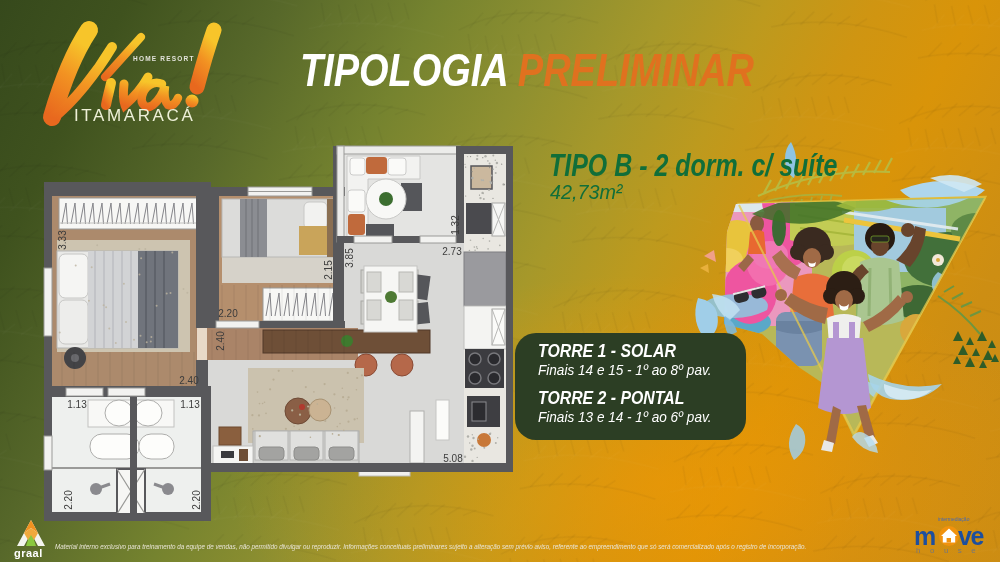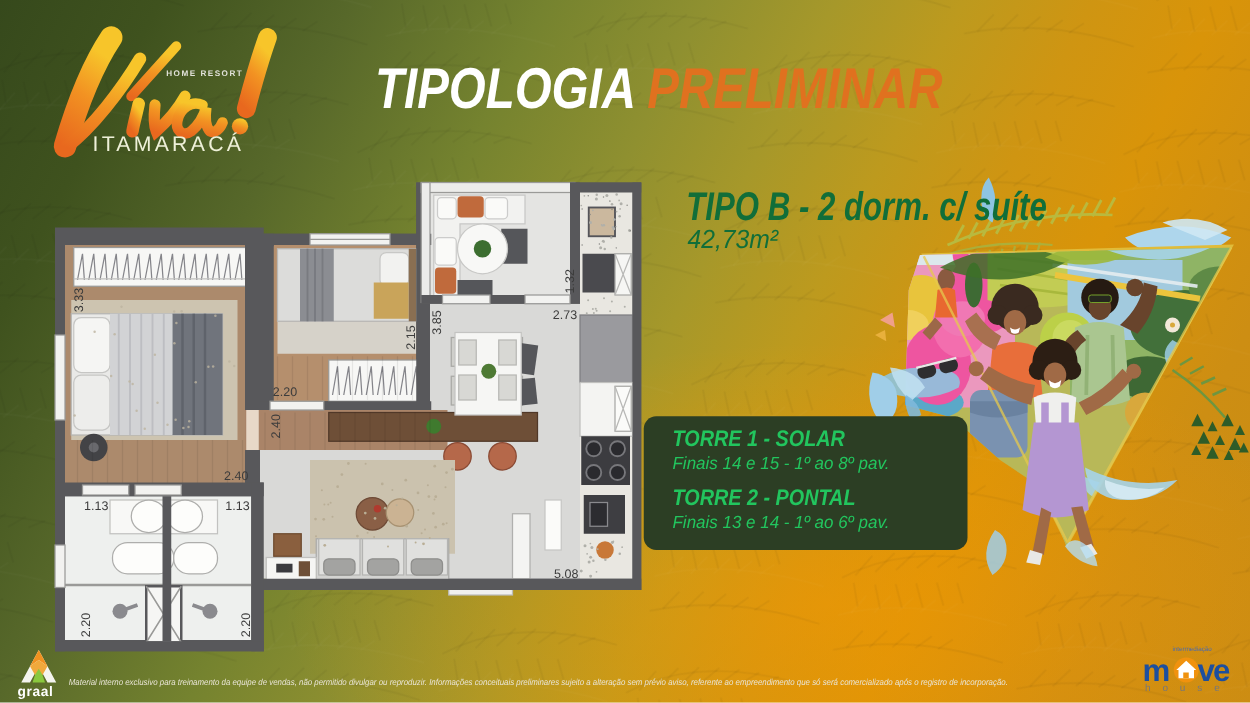--- a/index.html
+++ b/index.html
@@ -7,21 +7,21 @@
     font-family:"Liberation Sans",sans-serif;
     background:
       radial-gradient(ellipse 620px 300px at 66% 86%, rgba(248,152,0,0.50), rgba(248,152,0,0) 70%),
       linear-gradient(117deg,#36491c 0%,#3f521e 10%,#57682a 22%,#75832f 34%,#8f9030 44%,#a6982a 52%,#bd9a1e 60%,#cf9512 68%,#d99409 76%,#cd8e13 88%,#c98c14 100%);
   }
   .abs{position:absolute;}
   .title{left:300px;top:43px;font-size:46px;font-weight:bold;font-style:italic;color:#fff;white-space:nowrap;transform:scaleX(0.825);transform-origin:left top;}
   .title .or{color:#e0711f;}
   .tipo{left:549px;top:147px;font-size:32px;font-weight:bold;font-style:italic;color:#116e39;white-space:nowrap;transform:scaleX(0.78);transform-origin:left top;}
   .metr{left:550px;top:180px;font-size:21px;font-style:italic;color:#116e39;white-space:nowrap;transform:scaleX(0.94);transform-origin:left top;}
-  .torre{left:515px;top:333px;width:231px;height:107px;background:#2c3e24;border-radius:10px;color:#22c55e;font-style:italic;padding-left:28px;}
+  .torre{left:515px;top:333px;width:231px;height:107px;background:#2c3e24;border-radius:21px;color:#ffffff;font-style:italic;}
   .torre .t1{position:absolute;left:23px;top:8px;font-size:18px;font-weight:bold;transform:scaleX(0.88);transform-origin:left top;white-space:nowrap;}
   .torre .t2{position:absolute;left:23px;top:29px;font-size:14px;white-space:nowrap;transform:scaleX(0.97);transform-origin:left top;}
   .torre .t3{position:absolute;left:23px;top:55px;font-size:18px;font-weight:bold;transform:scaleX(0.88);transform-origin:left top;white-space:nowrap;}
   .torre .t4{position:absolute;left:23px;top:76px;font-size:14px;white-space:nowrap;transform:scaleX(0.97);transform-origin:left top;}
   .disc{left:55px;top:543px;font-size:7px;font-style:italic;color:#e9e5d6;white-space:nowrap;transform:scaleX(0.9);transform-origin:left top;}
 </style>
 </head>
 <body>
 <svg class="abs" style="left:0;top:0" width="1000" height="562" viewBox="0 0 1000 562">
 

